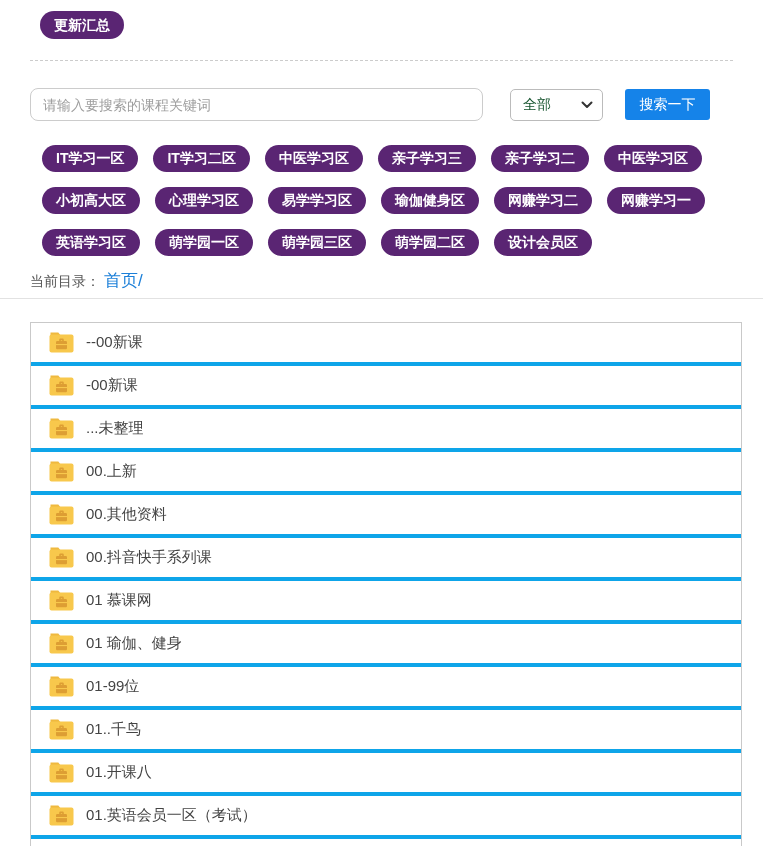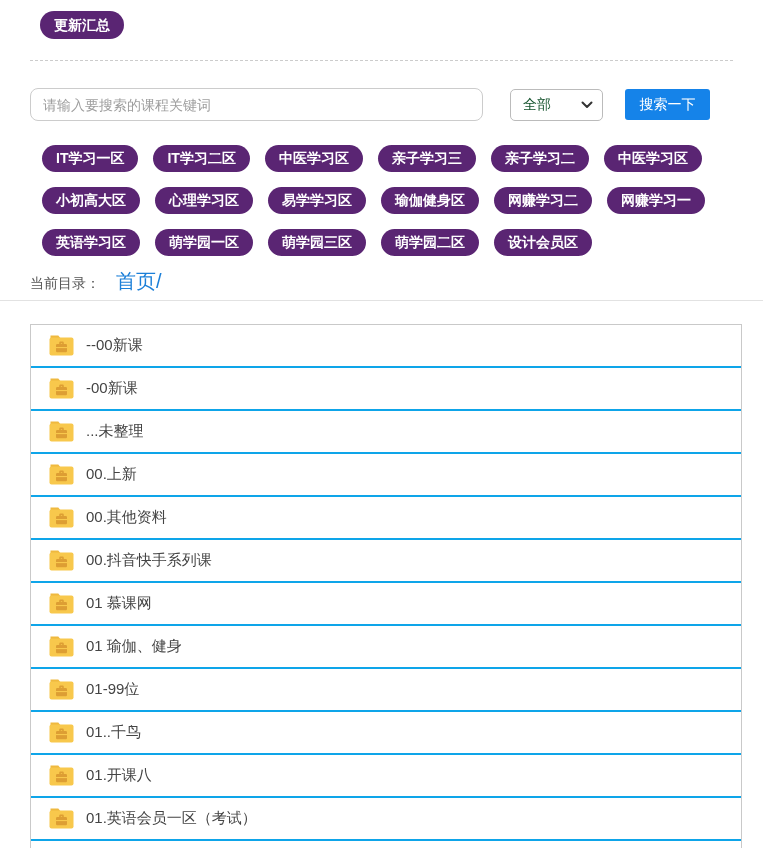--- a/index.html
+++ b/index.html
@@ -106,22 +106,22 @@
   
   .breadcrumb {
     margin: 15px 0 0 30px;
     font-size: 14px;
     color: #555;
     line-height: 20px;
   }
   .breadcrumb a {
     color: #1b7fd8;
     text-decoration: none;
-    margin-left: 16px;
-    font-size: 20px;
+    margin-left: 4px;
+    font-size: 17px;
   }
 
   .full-divider {
     margin-top: 7px;
     border-top: 1px solid #e2e2e2;
     width: 100%;
     height: 0;
   }
 
   
@@ -130,21 +130,21 @@
     border: 1px solid #c9c9c9;
     border-bottom: none;
     height: 524px;
     overflow: hidden;
   }
   .folder-row {
     height: 43px;
     display: flex;
     align-items: center;
     padding-left: 18px;
-    border-bottom: 2px solid #0ea5e9;
+    border-bottom: 4px solid #0ea5e9;
     cursor: pointer;
     background: #fff;
   }
   .folder-row .ficon { flex: 0 0 auto; margin-right: 12px; display: flex; }
   .folder-row .fname {
     font-size: 15px;
     color: #444;
     white-space: nowrap;
   }
 </style>

